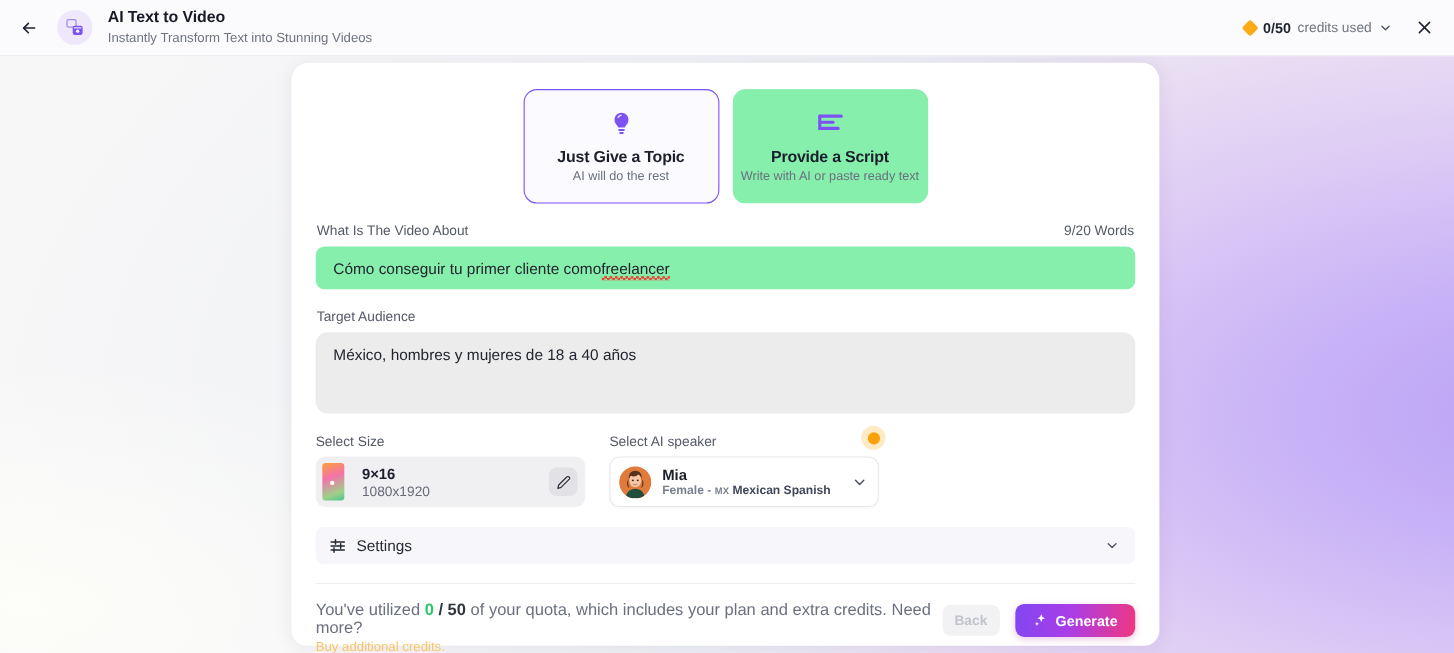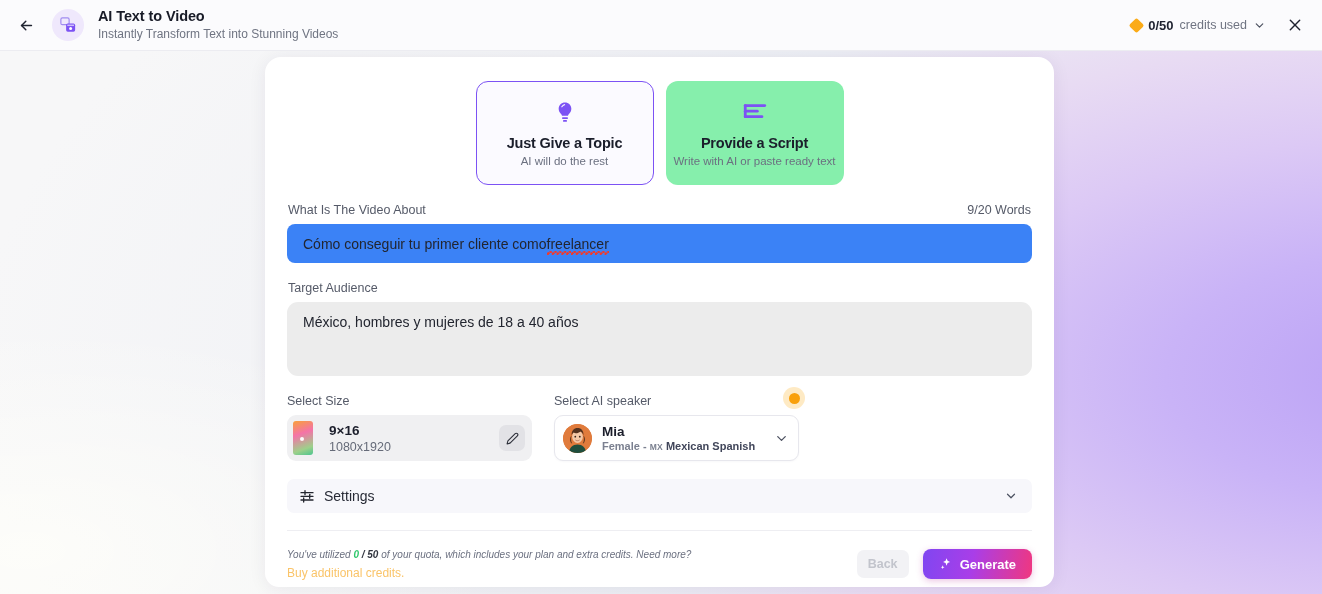--- a/index.html
+++ b/index.html
@@ -120,21 +120,21 @@
   
   .field { margin-top: 18px; }
   .field-head {
     display: flex; justify-content: space-between; align-items: baseline;
     padding: 0 1px 7px 1px;
   }
   .field-label { font-size: 12.5px; color: #555a68; }
   .field-count { font-size: 12.5px; color: #555a68; }
   .txt-input {
     width: 745px; height: 39px;
-    background: #3b82f6;
+    background: #86efac;
     border-radius: 8px;
     display: flex; align-items: center;
     padding: 0 16px;
     font-size: 14px; color: #22252f;
     cursor: text;
   }
   .spell { text-decoration: none; position: relative; }
   .spell::after{
     content:"";
     position:absolute; left:0; right:0; bottom:-3px; height:4px;
@@ -236,21 +236,21 @@
   .divider {
     width: 745px; height: 1px; background: #eeeef2; margin-top: 17px;
   }
 
   
   .footer {
     display: flex; align-items: flex-start; margin-top: 14px;
     width: 745px;
   }
   .quota { flex: 1 1 auto; padding-top: 2px; }
-  .quota-line { font-size: 10px; color: #6b7080; line-height: 16px; font-style: italic; }
+  .quota-line { font-size: 15px; color: #6b7080; line-height: 16px; }
   .quota-line .g { color: #2fc76c; font-weight: bold; }
   .quota-line .d { color: #31353f; font-weight: bold; }
   .buy-link {
     font-size: 12px; color: #fac469; cursor: pointer; line-height: 17px;
     display: inline-block;
   }
   .actions { display: flex; align-items: center; gap: 14px; padding-top: 4px; }
   .btn-back {
     width: 52px; height: 28px; border-radius: 7px;
     background: #f2f2f5; color: #c2c4cc;

